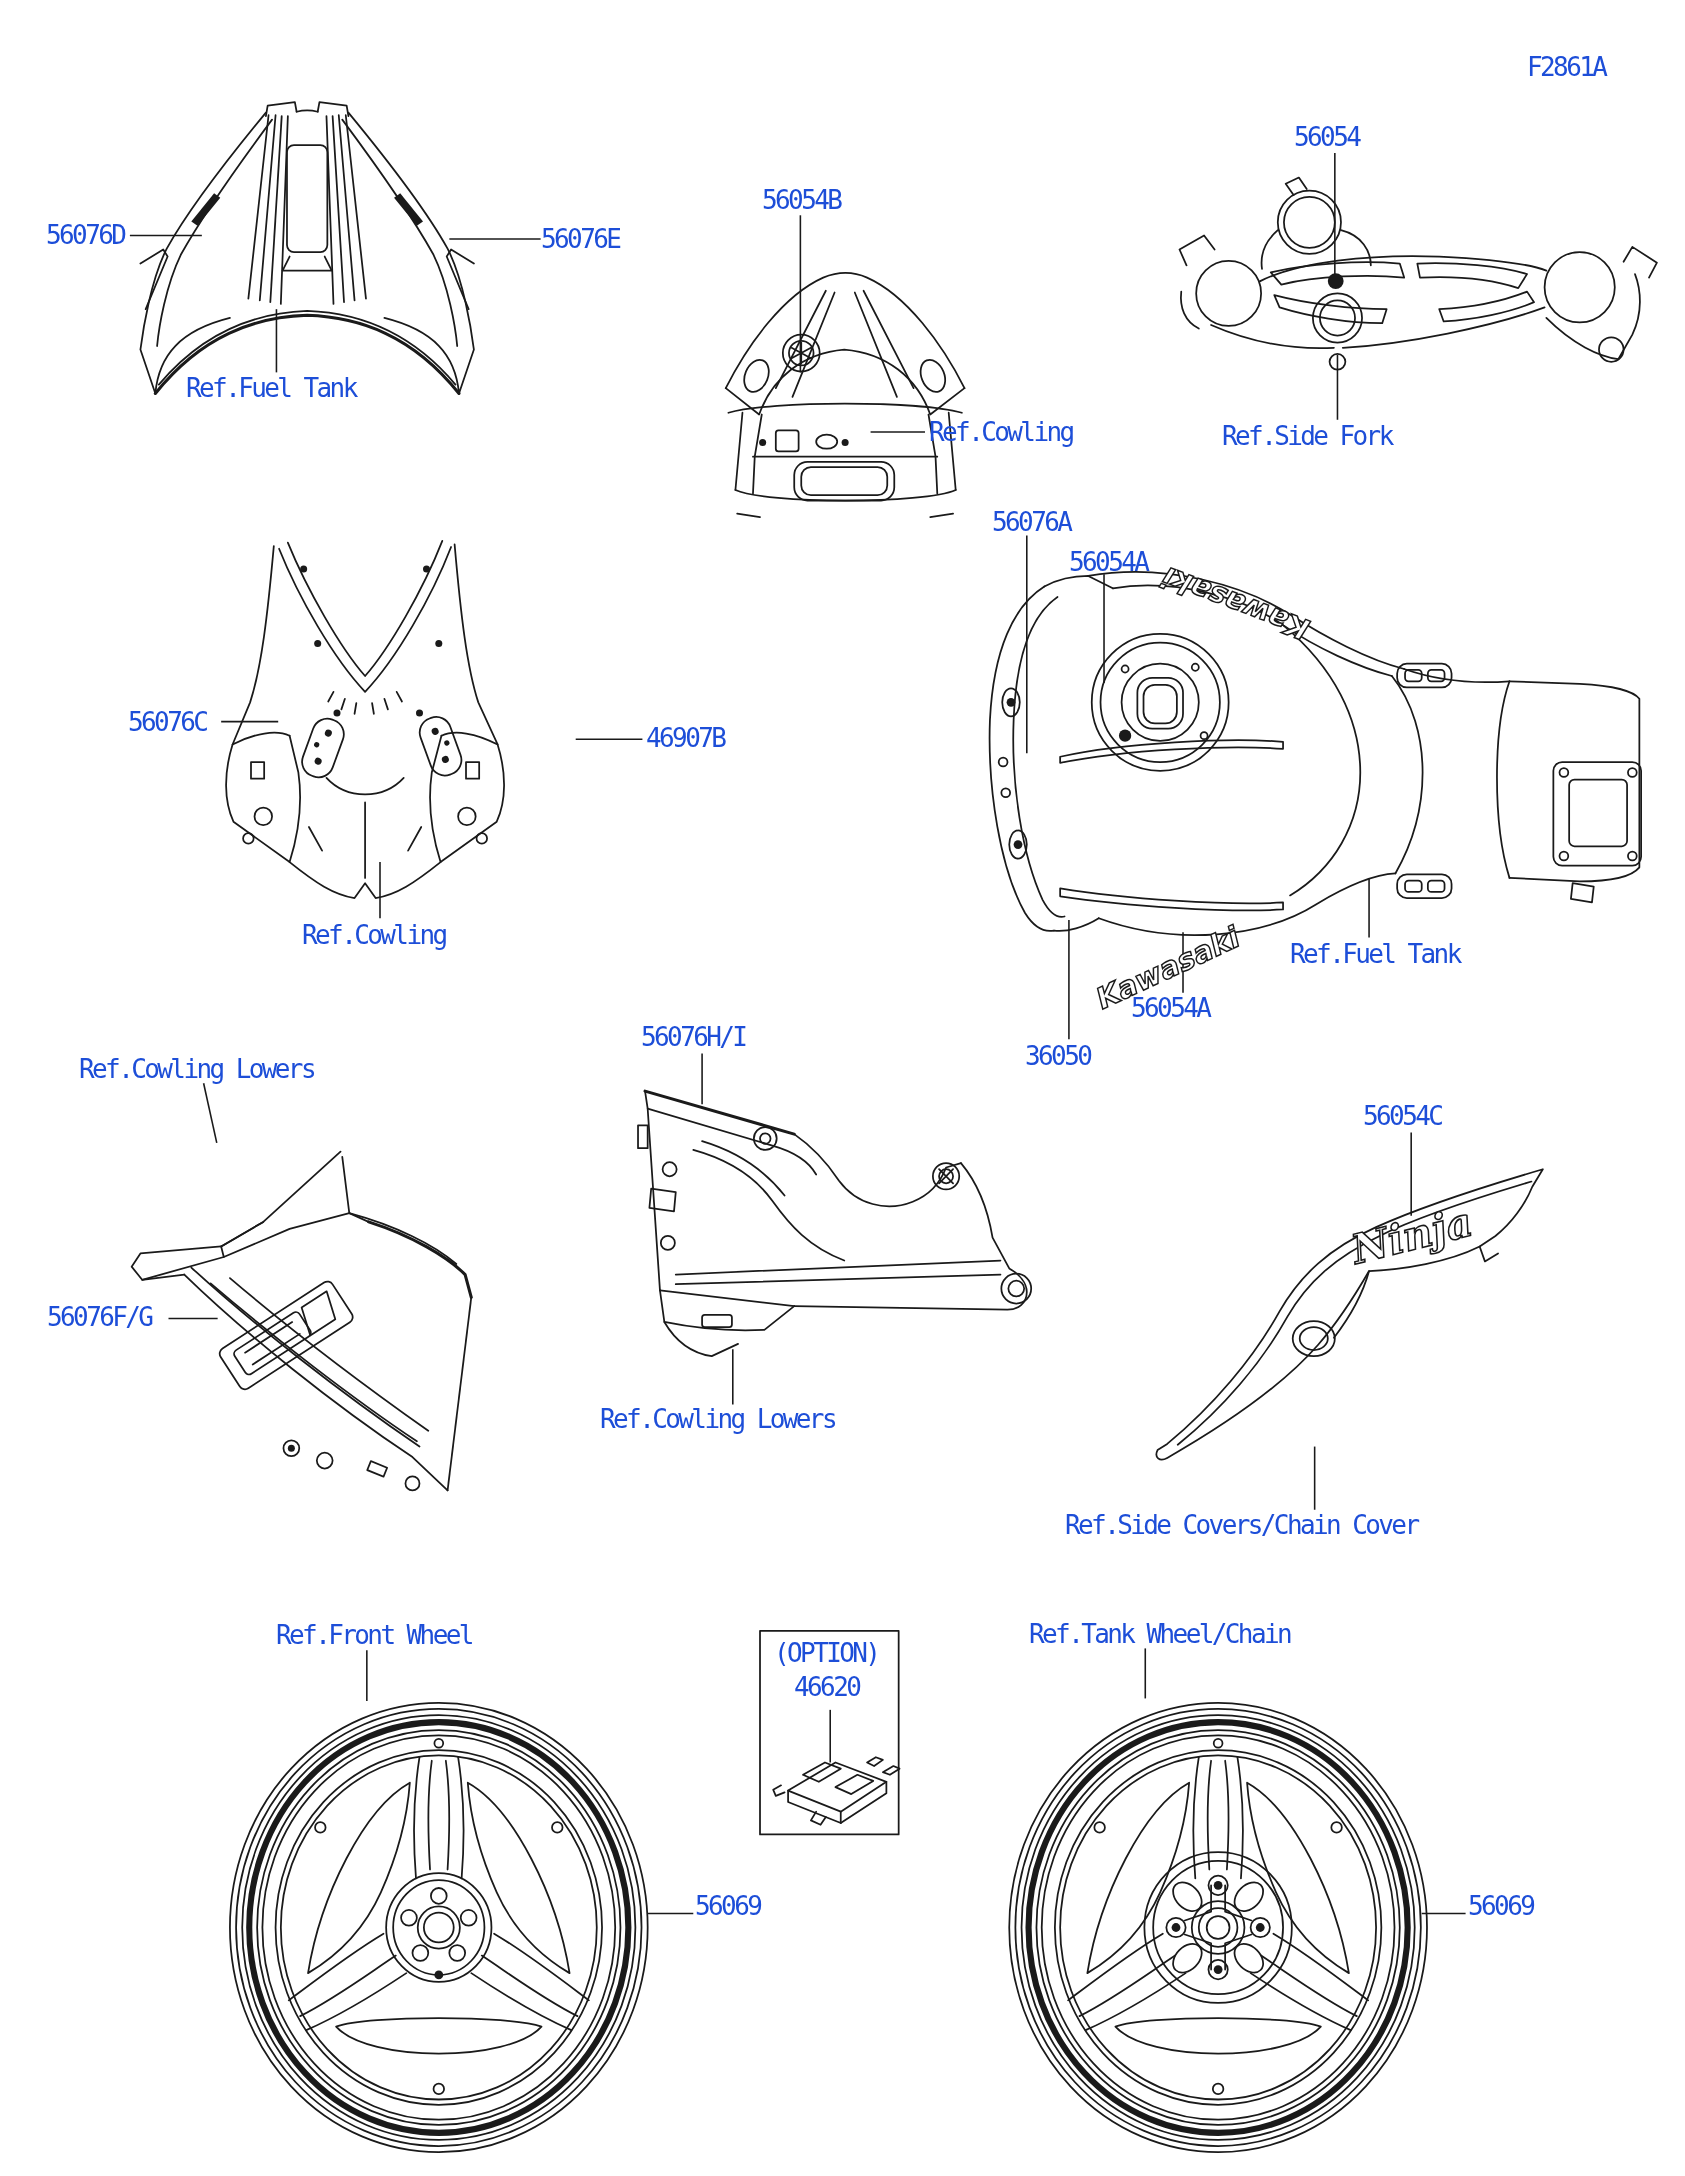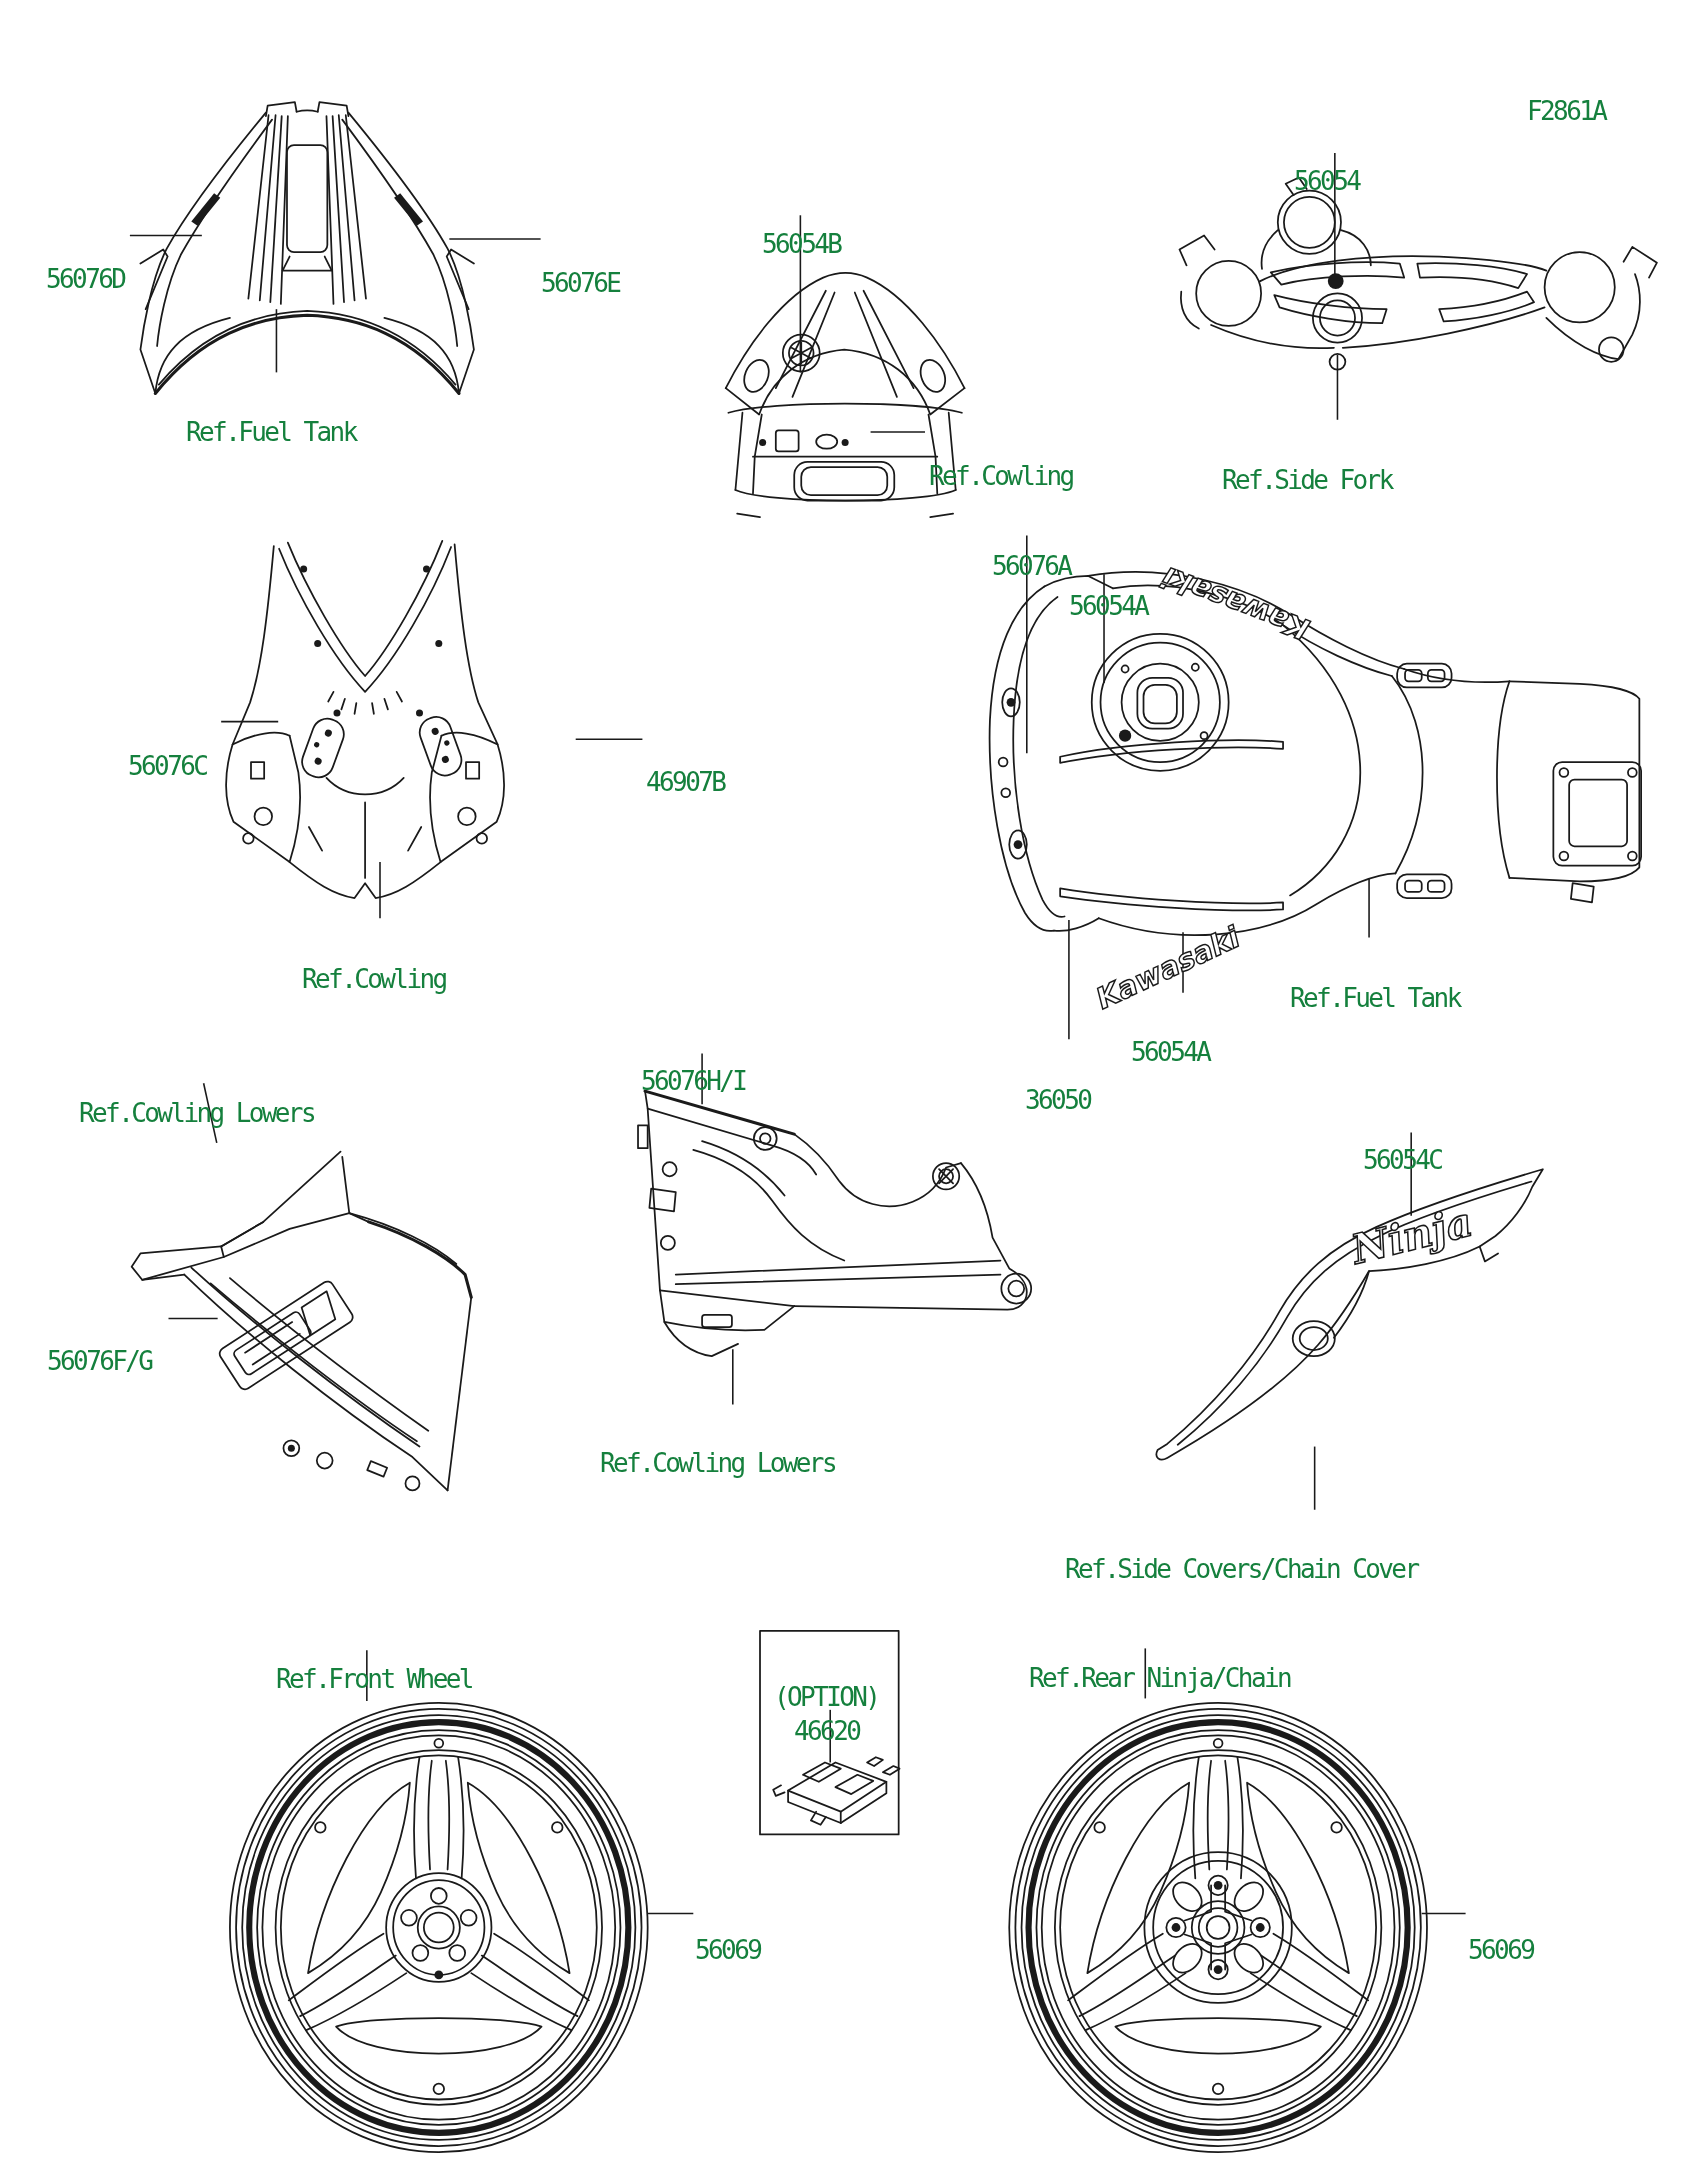--- a/index.html
+++ b/index.html
@@ -5,21 +5,21 @@
   html,body{margin:0;padding:0;background:#fff;}
   .page{position:relative;width:1685px;height:2177px;background:#fff;overflow:hidden;
         font-family:"DejaVu Sans Mono","Liberation Mono",monospace;}
   svg.art{position:absolute;left:0;top:0;}
   svg.art *{vector-effect:none;}
   .ln{stroke:#1a1a1a;fill:none;stroke-width:2;stroke-linecap:round;stroke-linejoin:round;}
   .ln3{stroke:#1a1a1a;fill:none;stroke-width:3.5;stroke-linecap:round;stroke-linejoin:round;}
   .band{stroke:#1a1a1a;fill:none;stroke-width:7;}
   .fl{fill:#1a1a1a;stroke:none;}
   .ldr{stroke:#1a1a1a;stroke-width:1.8;}
-  .lbl{position:absolute;font-size:26px;letter-spacing:-2.6px;line-height:1;color:#15803d;white-space:nowrap;margin-top:44px;}
+  .lbl{position:absolute;font-size:26px;letter-spacing:-2.6px;line-height:1;color:#1d4ed8;white-space:nowrap;}
   .decal{font-family:"DejaVu Sans",sans-serif;font-weight:bold;font-style:italic;font-size:33px;
          fill:#ffffff;stroke:#1a1a1a;stroke-width:1.7;}
   .ninja{font-family:"DejaVu Serif",serif;font-weight:bold;font-style:italic;font-size:46px;
          fill:#ffffff;stroke:#1a1a1a;stroke-width:1.8;}
 </style>
 </head>
 <body>
 
 <div class="page">
 
@@ -387,17 +387,17 @@
 
   <div class="lbl" style="left:1363px;top:1103px">56054C</div>
   <div class="lbl" style="left:1065px;top:1512px">Ref.Side Covers/Chain Cover</div>
 
   <div class="lbl" style="left:276px;top:1622px">Ref.Front Wheel</div>
   <div class="lbl" style="left:695px;top:1893px">56069</div>
 
   <div class="lbl" style="left:774px;top:1640px">(OPTION)</div>
   <div class="lbl" style="left:794px;top:1674px">46620</div>
 
-  <div class="lbl" style="left:1029px;top:1621px">Ref.Rear Ninja/Chain</div>
+  <div class="lbl" style="left:1029px;top:1621px">Ref.Tank Wheel/Chain</div>
   <div class="lbl" style="left:1468px;top:1893px">56069</div>
 
 </div>
 
 
 </body></html>

